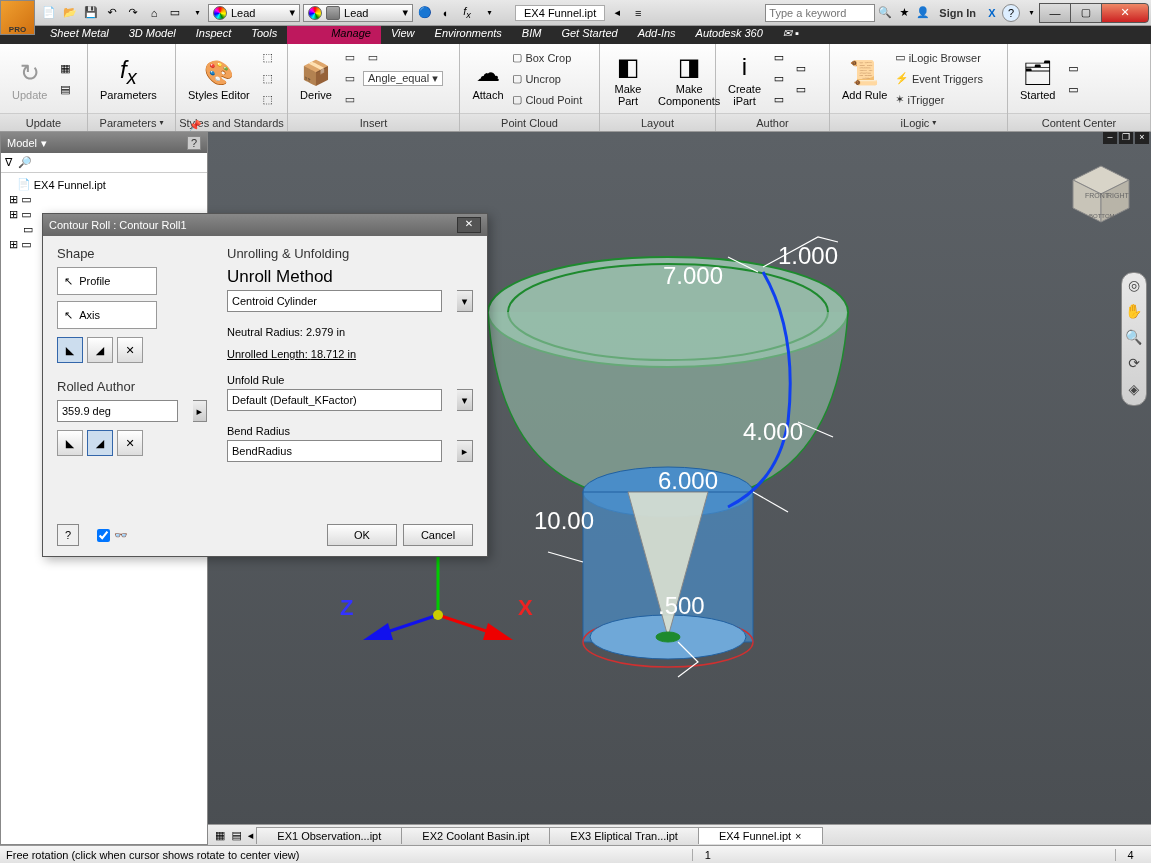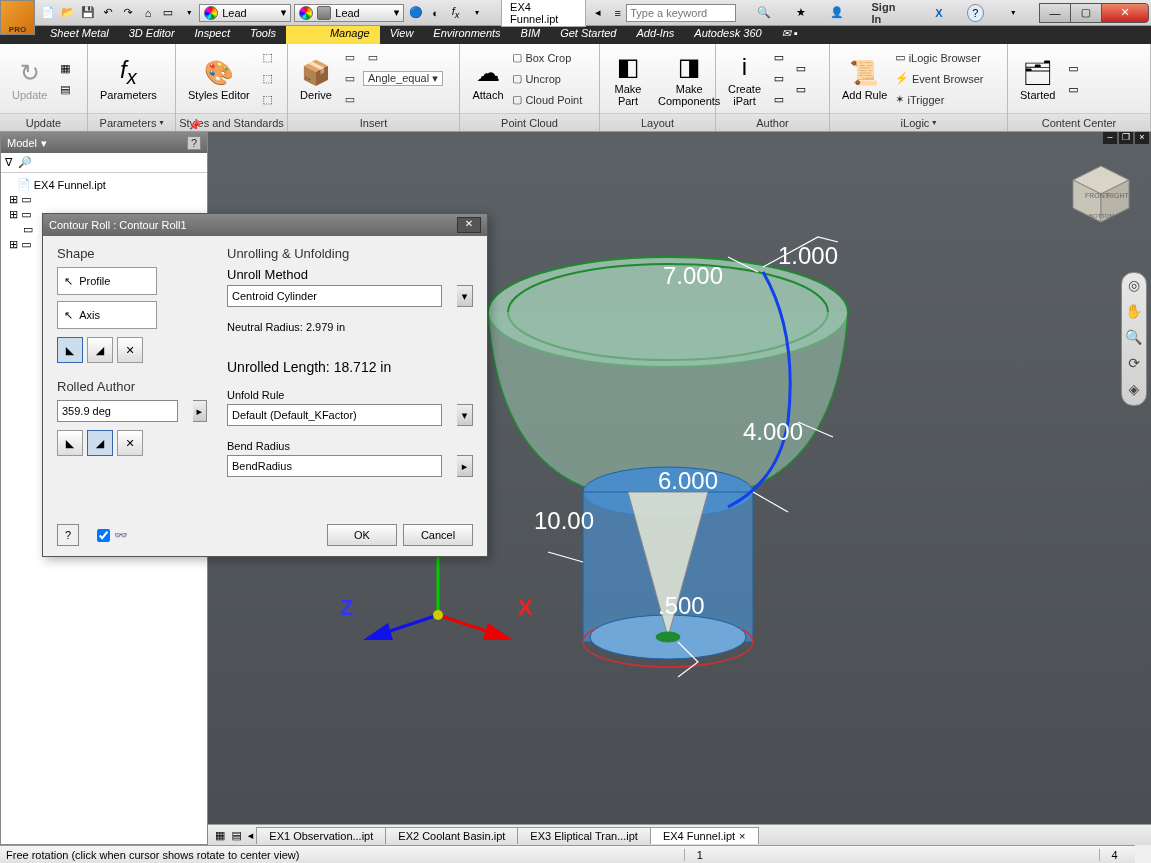--- a/index.html
+++ b/index.html
@@ -6,29 +6,29 @@
 body { width: 1151px; height: 863px; overflow: hidden; background: #f0f0f0; font-size: 11px; position: relative; }
 
 
 .titlebar { height: 26px; background: linear-gradient(#e8e8e8,#d0d0d0); display: flex; align-items: center; border-bottom: 1px solid #999; }
 .app-icon { width: 35px; height: 35px; background: linear-gradient(135deg,#f0a030,#d07010); display: flex; align-items: flex-end; justify-content: center; color: #333; font-size: 8px; font-weight: bold; position: absolute; top: 0; left: 0; z-index: 10; border: 1px solid #888; }
 .qat { display: flex; gap: 3px; margin-left: 40px; align-items: center; }
 .qat-btn { width: 18px; height: 18px; border: 1px solid transparent; display: flex; align-items: center; justify-content: center; cursor: pointer; }
 .mat-combo { height: 18px; border: 1px solid #888; background: linear-gradient(#fff,#ddd); display: flex; align-items: center; padding: 0 4px; gap: 4px; font-size: 11px; }
 .mat-combo .swatch { width: 14px; height: 14px; border-radius: 50%; background: conic-gradient(red,orange,yellow,green,cyan,blue,magenta,red); border:1px solid #666; }
 .mat-combo .gray { background: linear-gradient(#aaa,#777); border-radius:2px; }
-.qat-right { margin-left: auto; display: flex; gap: 20px; align-items: center; padding-right: 2px; }
+.qat-right { margin-left: auto; display: flex; gap: 1px; align-items: center; padding-right: 2px; }
 .winbtns { display:flex; }
 .winbtn { width: 32px; height: 20px; border: 1px solid #555; background: linear-gradient(#ddd,#bbb); display:flex; align-items:center; justify-content:center; margin-left:-1px; }
 .winbtn.close { background: linear-gradient(#e86,#c22); color:#fff; width:48px; border-top-right-radius:4px; border-bottom-right-radius:4px;}
 
 
 .menubar { height: 18px; background: #2a2a2a; display: flex; color: #fff; font-size: 11px; padding-left: 40px; }
 .menuitem { padding: 1px 10px; cursor: pointer; font-style: italic; }
-.menuitem.active { background: #fde047; color: #000; padding-left: 44px; }
+.menuitem.active { background: #be185d; color: #000; padding-left: 44px; }
 
 
 .ribbon { height: 88px; background: linear-gradient(#fefefe,#e6e6e6); display: flex; border-bottom: 1px solid #999; }
 .panel { border-right: 1px solid #bbb; display: flex; flex-direction: column; }
 .panel-body { flex: 1; display: flex; align-items: center; padding: 2px 6px; gap: 2px; }
 .panel-title { height: 18px; background: linear-gradient(#e4e4e4,#d6d6d6); text-align: center; font-size: 11px; color: #333; border-top: 1px solid #ccc; display:flex; align-items:center; justify-content:center; }
 .bigbtn { display: flex; flex-direction: column; align-items: center; justify-content: center; padding: 2px 6px; cursor: pointer; text-align:center; height:64px; }
 .bigbtn .ico { width: 32px; height: 32px; display:flex; align-items:center; justify-content:center; font-size:24px; }
 .smallbtn { width: 20px; height: 20px; border:1px solid transparent; display:flex; align-items:center; justify-content:center; cursor:pointer; }
 .colstack { display:flex; flex-direction:column; gap:1px; }
@@ -67,25 +67,25 @@
 .icon-row .ib { width:26px; height:26px; border:1px solid #999; background:linear-gradient(#fff,#ddd); display:flex; align-items:center; justify-content:center; cursor:pointer; }
 .icon-row .ib.active { border:1px solid #36a; background:#cde; }
 .field { width:100%; height:22px; border:1px solid #888; background:#fff; padding:0 4px; font-size:11px; display:flex; align-items:center; }
 .combo { display:flex;gap:15px; }
 .combo .arrow { width:18px; border:1px solid #888; border-left:none; background:linear-gradient(#eee,#ccc); text-align:center; line-height:20px; cursor:pointer; }
 .dlg-footer { position:absolute; bottom:10px; left:14px; right:14px; display:flex; align-items:center; }
 .dlg-footer .btn { width:70px; height:22px; border:1px solid #888; background:linear-gradient(#fefefe,#ddd); text-align:center; line-height:20px; cursor:pointer; margin-left:6px; }
 
 
 .doctabs { position:absolute; left:0; bottom:0; right:0; height:21px; background:linear-gradient(#eee,#ddd); border-top:1px solid #999; display:flex; align-items:center; padding-left:4px; gap:0; font-size:11px; }
-.doctab { padding:2px 12px; border:1px solid #999; border-bottom:none; background:linear-gradient(#f4f4f4,#e0e0e0); margin-right:-1px; cursor:pointer; display:flex; gap:4px; align-items:flex-end; }
+.doctab { padding:2px 20px; border:1px solid #999; border-bottom:none; background:linear-gradient(#f4f4f4,#e0e0e0); margin-right:-1px; cursor:pointer; display:flex; gap:4px; align-items:flex-end; }
 .doctab.active { background:#fff; }
 
 
-.statusbar { position:absolute; bottom:0; left:0; right:16px; height:18px; background:linear-gradient(#f6f6f6,#e2e2e2); border-top:1px solid #999; font-size:11px; display:flex; align-items:center; padding:0 6px; }
+.statusbar { position:absolute; bottom:0; left:0; right:0; height:18px; background:linear-gradient(#f6f6f6,#e2e2e2); border-top:1px solid #999; font-size:11px; display:flex; align-items:center; padding:0 6px; }
 .statusbar .cell { margin-left:auto; width:30px; text-align:center; border-left:1px solid #aaa; }
 
 svg { display:block; }
 .arrow-down::after{content:"▾"; font-size:8px; margin-left:3px;}
 </style>
 </head>
 <body>
 
 <div class="app-icon">
     <span>PRO</span>
@@ -134,21 +134,21 @@
     <div class="winbtns">
       <div class="winbtn">—</div>
       <div class="winbtn">▢</div>
       <div class="winbtn close">✕</div>
     </div>
   </div>
 </div>
 
 <div class="menubar">
   <div class="menuitem">Sheet Metal</div>
-  <div class="menuitem">3D Editor</div>
+  <div class="menuitem">3D Model</div>
   <div class="menuitem">Inspect</div>
   <div class="menuitem">Tools</div>
   <div class="menuitem active">Manage</div>
   <div class="menuitem">View</div>
   <div class="menuitem">Environments</div>
   <div class="menuitem">BIM</div>
   <div class="menuitem">Get Started</div>
   <div class="menuitem">Add-Ins</div>
   <div class="menuitem">Autodesk 360</div>
   <div class="menuitem">✉ ▪</div>
@@ -264,21 +264,21 @@
     <div class="panel-title">Author</div>
   </div>
   <div class="panel" style="width:178px;">
     <div class="panel-body">
       <div class="bigbtn">
         <div class="ico">📜</div>
         <span>Add Rule</span>
       </div>
       <div class="colstack">
         <div class="rowline">▭ <span>iLogic Browser</span></div>
-        <div class="rowline">⚡ <span>Event Browser</span></div>
+        <div class="rowline">⚡ <span>Event Triggers</span></div>
         <div class="rowline">✶ <span>iTrigger</span></div>
       </div>
     </div>
     <div class="panel-title arrow-down">iLogic</div>
   </div>
   <div class="panel" style="flex:1;">
     <div class="panel-body">
       <div class="bigbtn">
         <div class="ico">🗂</div>
         <span>Started</span>
@@ -431,29 +431,29 @@
         <div class="arrow">▸</div>
       </div>
       <div class="icon-row">
         <div class="ib">◣</div>
         <div class="ib active">◢</div>
         <div class="ib">✕</div>
       </div>
     </div>
     <div class="dlg-right">
       <div class="dlg-section">Unrolling &amp; Unfolding</div>
-      <div style="font-size:13px;margin-bottom:3px;">Unroll Method</div>
+      <div style="font-size:17px;margin-bottom:3px;">Unroll Method</div>
       <div class="combo">
         <div class="field">Centroid Cylinder</div>
         <div class="arrow">▾</div>
       </div>
       <div style="font-size:11px;margin-top:14px;">
         <span>Neutral Radius:</span> <span>2.979 in</span>
       </div>
-      <div style="font-size:14px;margin-top:26px;">
+      <div style="font-size:11px;margin-top:10px;text-decoration:underline;">
         <span>Unrolled Length:</span> <span>18.712 in</span>
       </div>
       <div style="font-size:11px;margin-top:14px;margin-bottom:3px;">Unfold Rule</div>
       <div class="combo">
         <div class="field">Default (Default_KFactor)</div>
         <div class="arrow">▾</div>
       </div>
       <div style="font-size:11px;margin-top:14px;margin-bottom:3px;">Bend Radius</div>
       <div class="combo">
         <div class="field">BendRadius</div>

